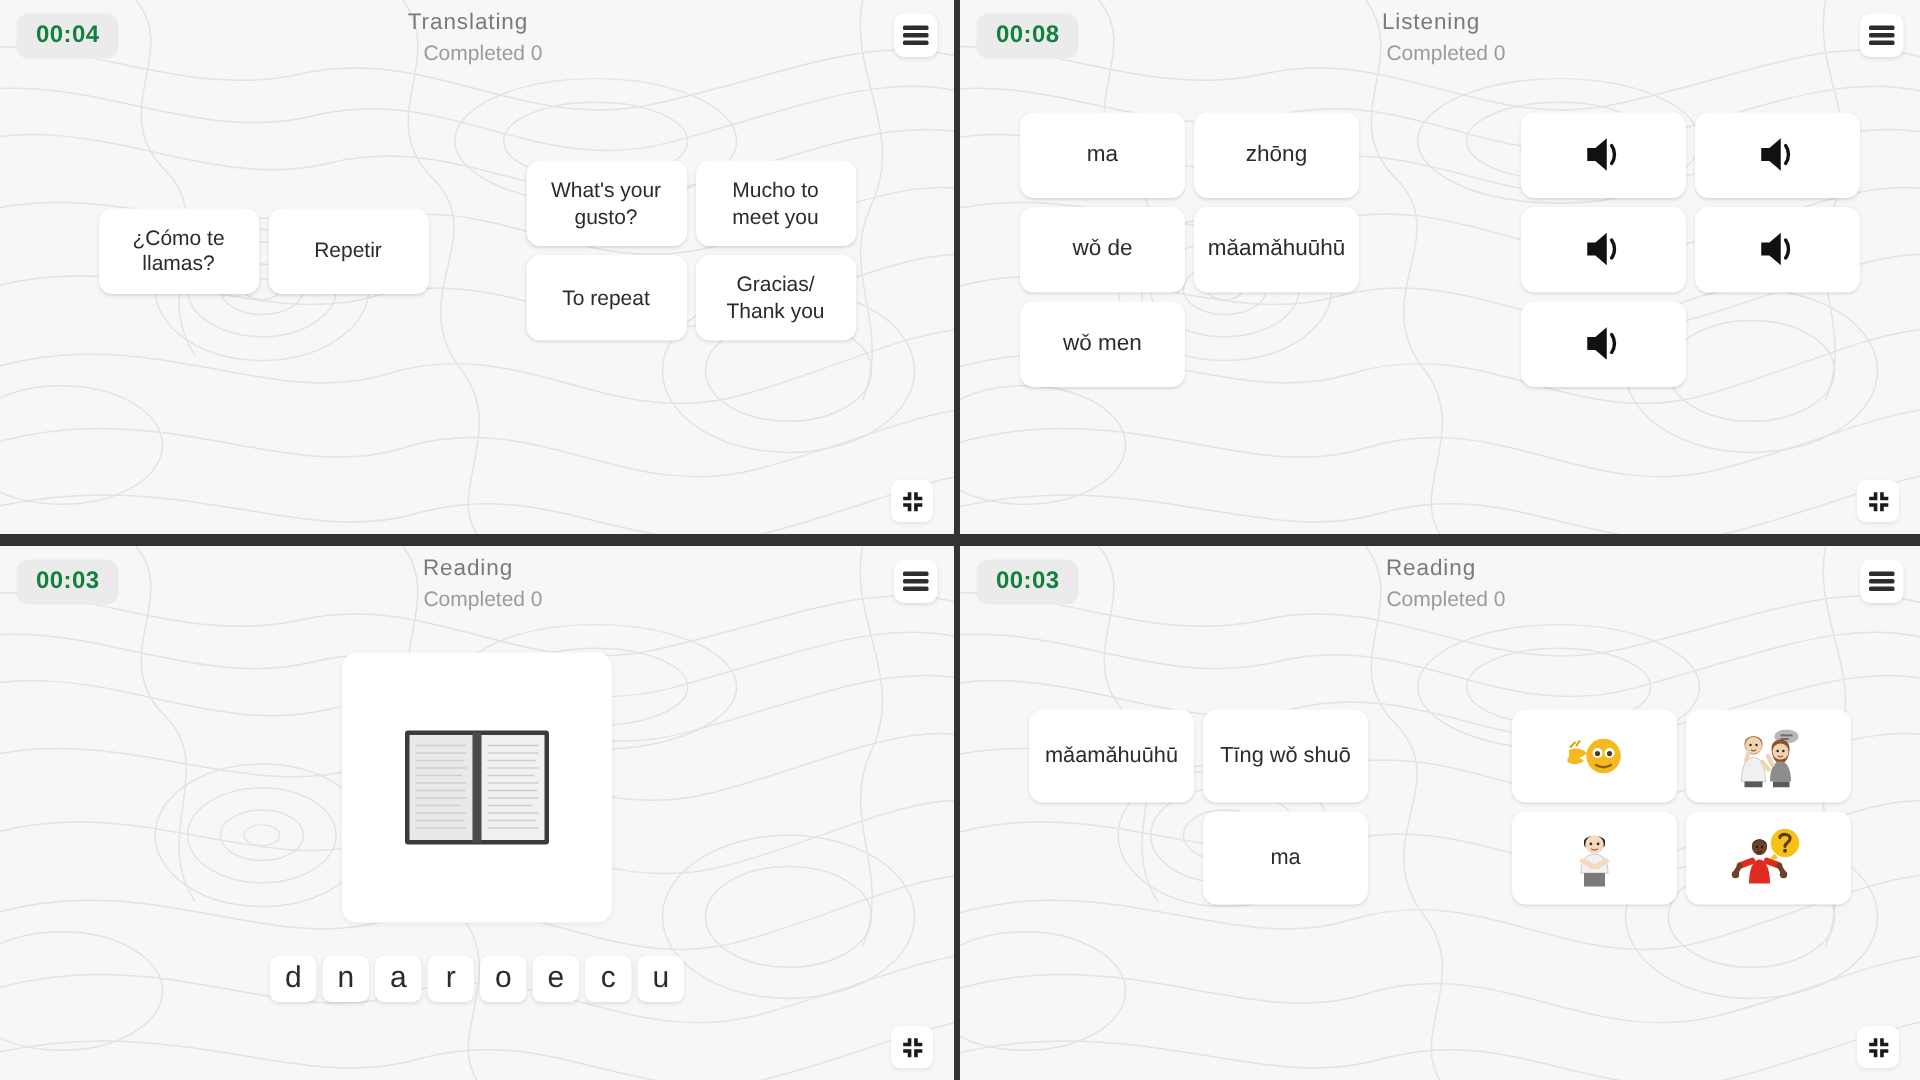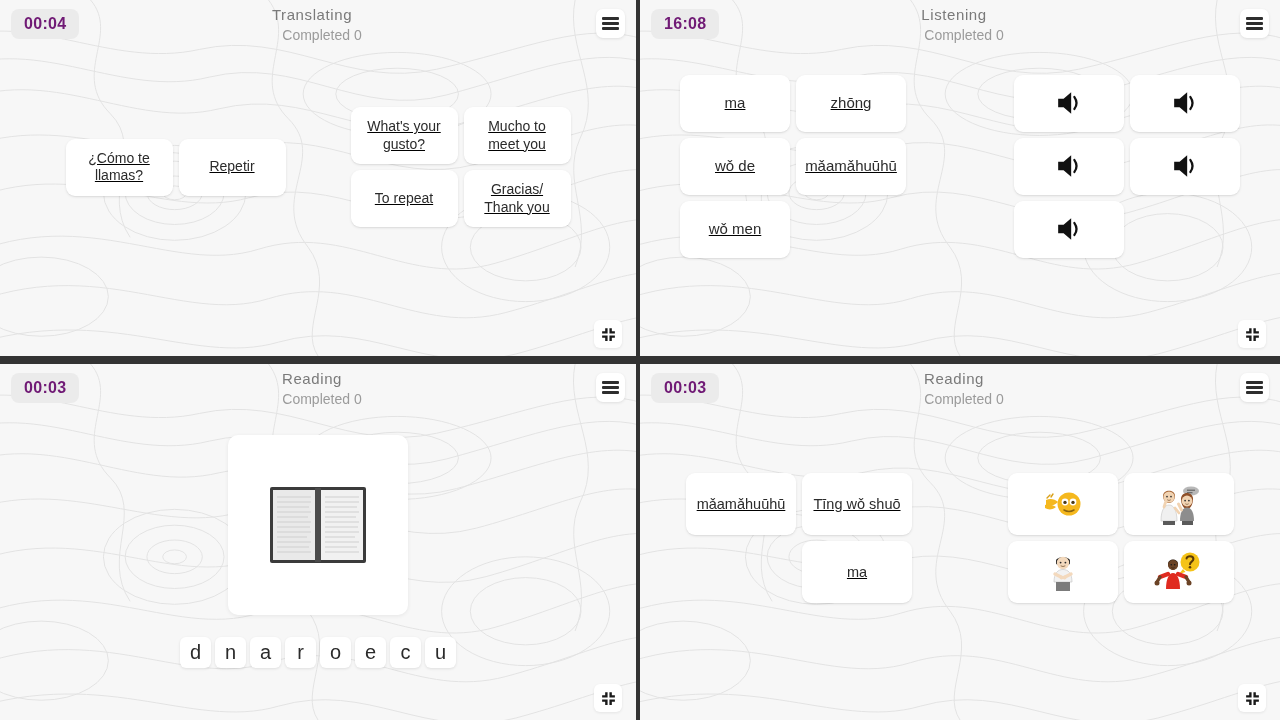--- a/index.html
+++ b/index.html
@@ -38,21 +38,21 @@
 
   
   .timer {
     position: absolute;
     top: 9px; left: 11px;
     background: #ebebeb;
     border-radius: 8px;
     padding: 6px 13px;
     font-size: 16px;
     font-weight: bold;
-    color: #701a75;
+    color: #15803d;
     letter-spacing: 0.3px;
     font-family: "Liberation Sans", sans-serif;
     z-index: 5;
   }
   .head-center {
     position: absolute;
     top: 6px; left: 0; right: 12px;
     text-align: center;
     z-index: 4;
     pointer-events: none;
@@ -113,21 +113,20 @@
     gap: 0;
   }
   .col-group {
     display: flex;
     gap: 6px;
   }
   .col {
     display: flex;
     flex-direction: column;
     gap: 6px;
-    text-decoration: underline;
   }
   .card {
     background: #ffffff;
     border-radius: 9px;
     box-shadow: 0 1px 3px rgba(0,0,0,0.09), 0 1px 1px rgba(0,0,0,0.04);
     display: flex;
     align-items: center;
     justify-content: center;
     text-align: center;
     color: #2b2b2b;
@@ -294,21 +293,21 @@
 
   <div class="gutter-v"></div>
 
   <div class="panel p2">
     <div class="panel-bg">
       <svg viewBox="0 0 700 360" preserveAspectRatio="xMidYMid slice">
           <use href="#topo"></use>
         </svg>
     </div>
 
-    <div class="timer">16:08</div>
+    <div class="timer">00:08</div>
 
     <div class="head-center">
       <div class="head-title">Listening</div>
       <div class="head-sub">Completed 0</div>
     </div>
 
     <div class="menu-btn">
       <span class="bars">
           <span></span>
           <span></span>

